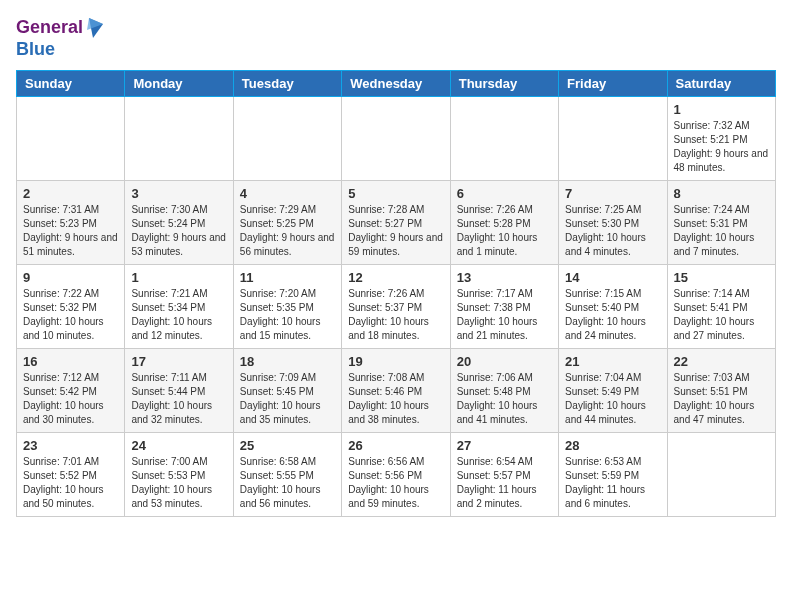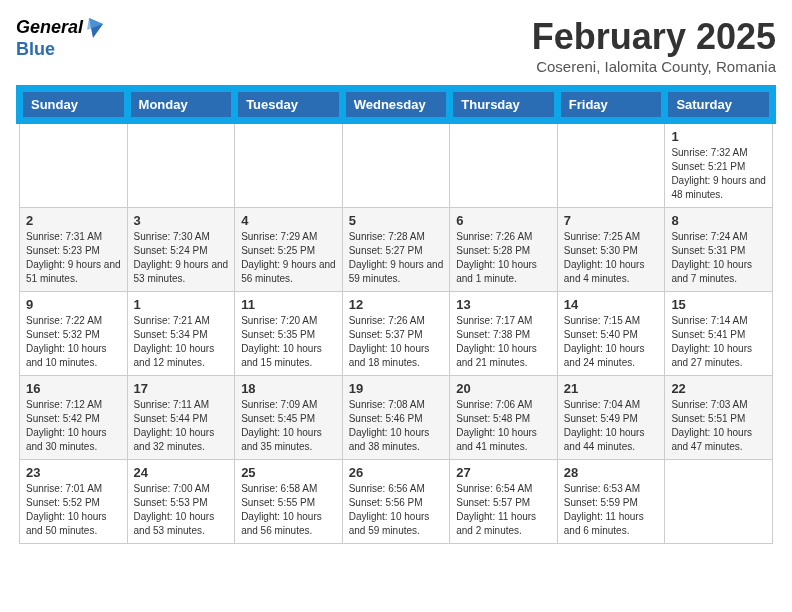--- a/index.html
+++ b/index.html
@@ -21,22 +21,21 @@
       align-items: center;
     }
     .logo-text {
       display: flex;
       flex-direction: column;
       line-height: 1.1;
     }
     .logo-general {
       font-size: 18px;
       font-weight: bold;
-      color: #000000;
-      font-style: italic;
+      color: #701a75;
     }
     .logo-blue {
       font-size: 18px;
       font-weight: bold;
       color: #2a6db5;
     }
     .logo-icon {
       width: 20px;
       height: 24px;
       margin-left: 2px;
@@ -58,21 +57,21 @@
       border-collapse: collapse;
       border: 1px solid #ccc;
     }
     .calendar th {
       background: #2a6db5;
       color: #fff;
       font-size: 13px;
       font-weight: bold;
       padding: 5px 8px;
       text-align: left;
-      border: 7px solid #0ea5e9;
+      border: 1px solid #0ea5e9;
     }
     .calendar td {
       width: 14.28%;
       vertical-align: top;
       padding: 5px 6px;
       font-size: 10.5px;
       color: #333;
       border: 1px solid #ccc;
       height: 82px;
     }
@@ -104,24 +103,20 @@
       <span style="display:flex;align-items:center;">
         <span class="logo-general">General</span>
         <svg class="logo-icon" viewBox="0 0 20 24" xmlns="http://www.w3.org/2000/svg">
           <polygon points="4,2 18,8 8,22" fill="#2a6db5"></polygon>
           <polygon points="4,2 18,8 2,14" fill="#5ba3e0" opacity="0.7"></polygon>
         </svg>
       </span>
       <span class="logo-blue">Blue</span>
     </div>
   </div>
-  <div class="title-block">
-    <div class="month-title">February 2025</div>
-    <div class="location-title">Cosereni, Ialomita County, Romania</div>
-  </div>
 </div>
 
 <table class="calendar">
   <thead>
     <tr>
     <th>Sunday</th>
         <th>Monday</th>
         <th>Tuesday</th>
         <th>Wednesday</th>
         <th>Thursday</th>

